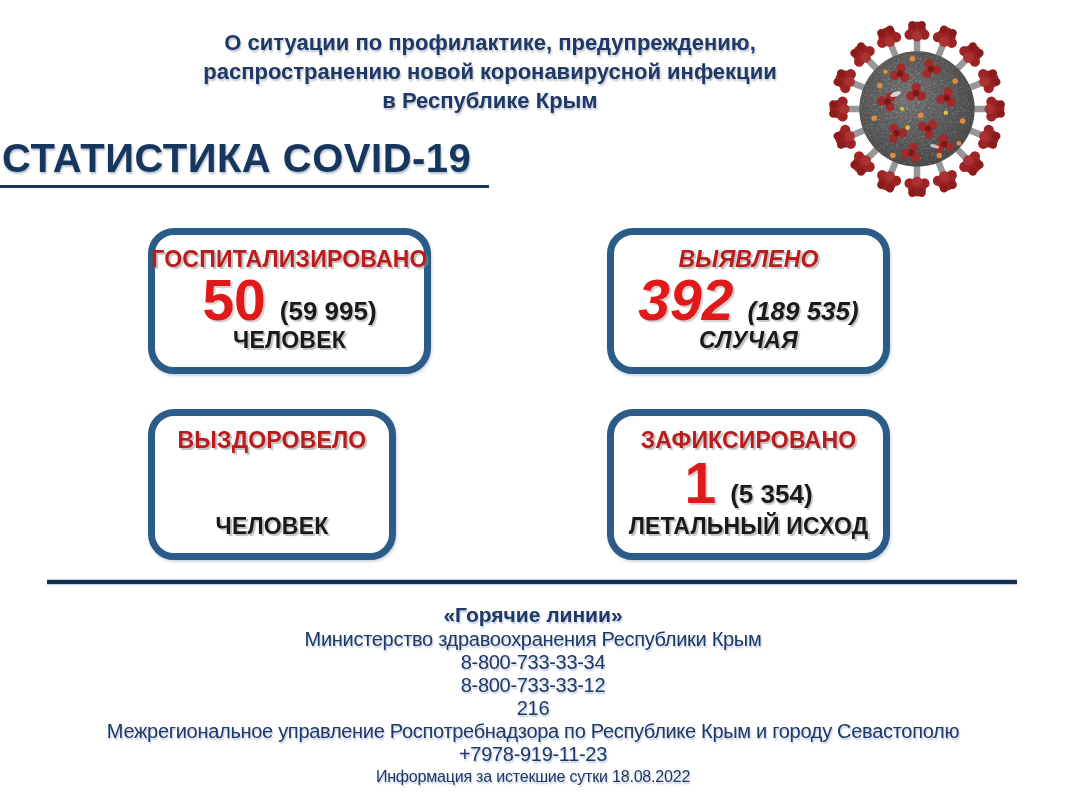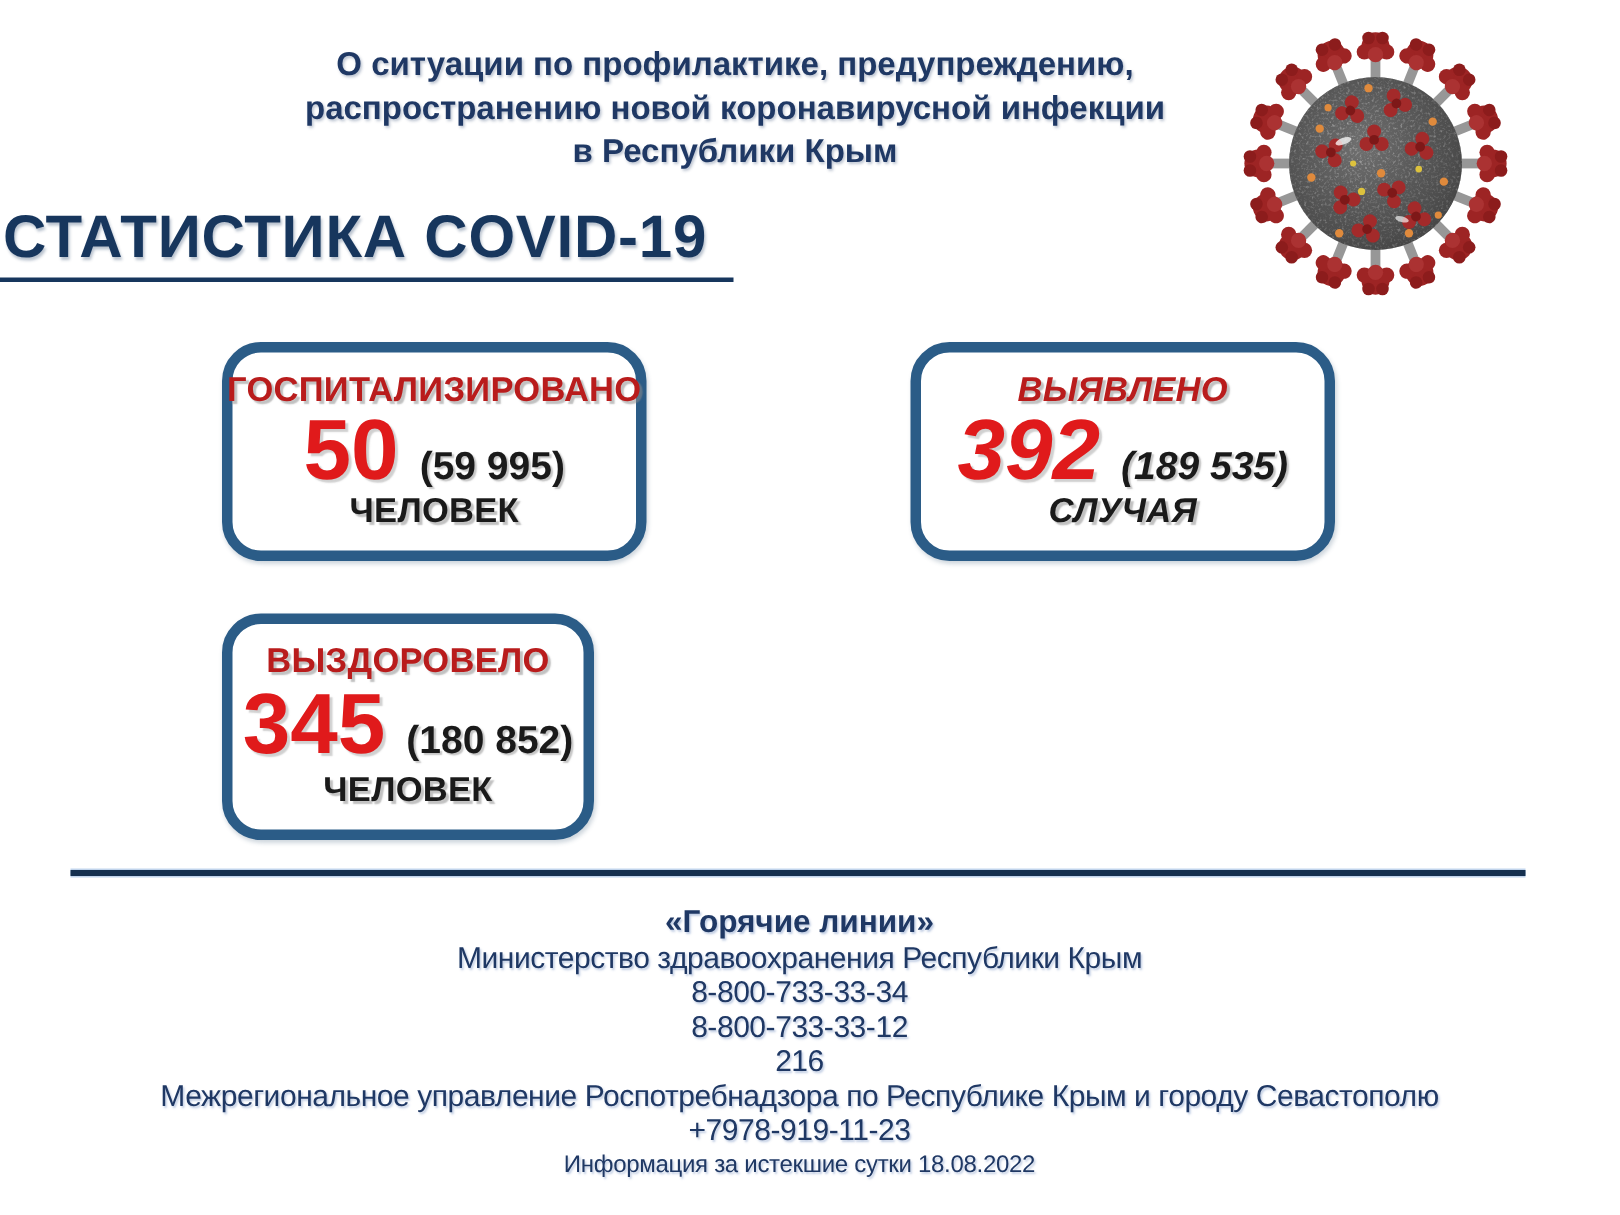--- a/index.html
+++ b/index.html
@@ -141,21 +141,21 @@
   }
 </style>
 </head>
 <body>
 
 <div class="page">
 
   <div class="header-block">
     <div>О ситуации по профилактике, предупреждению,</div>
     <div>распространению новой коронавирусной инфекции</div>
-    <div>в Республики Крым</div>
+    <div>в Республике Крым</div>
   </div>
 
   <div class="title-block">
     <span class="title-text">СТАТИСТИКА COVID-19</span>
   </div>
 
   <div class="virus">
     <svg viewBox="0 0 200 200" width="186" height="186" aria-hidden="true">
       <defs>
         <radialGradient id="bodyGrad" cx="42%" cy="40%" r="65%">
@@ -252,27 +252,31 @@
     <div class="stat-label">ВЫЯВЛЕНО</div>
     <div class="stat-row">
       <span class="stat-value">392</span>
       <span class="stat-total">(189 535)</span>
     </div>
     <div class="stat-unit">СЛУЧАЯ</div>
   </div>
 
   <div class="stat-box box3">
     <div class="stat-label">ВЫЗДОРОВЕЛО</div>
+    <div class="stat-unit">ЧЕЛОВЕК</div>
+  </div>
+
+  <div class="stat-box box4">
+    <div class="stat-label">ЗАФИКСИРОВАНО</div>
     <div class="stat-row">
-      <span class="stat-value">345</span>
-      <span class="stat-total">(180 852)</span>
+      <span class="stat-value">1</span>
+      <span class="stat-total">(5 354)</span>
     </div>
-    <div class="stat-unit">ЧЕЛОВЕК</div>
-  </div>
-
+    <div class="stat-unit">ЛЕТАЛЬНЫЙ ИСХОД</div>
+  </div>
 
   <div class="divider"></div>
 
   <div class="hotlines">
     <div class="hotline-heading">«Горячие линии»</div>
     <div class="hotline-line">Министерство здравоохранения Республики Крым</div>
     <div class="hotline-line">8-800-733-33-34</div>
     <div class="hotline-line">8-800-733-33-12</div>
     <div class="hotline-line">216</div>
     <div class="hotline-line">Межрегиональное управление Роспотребнадзора по Республике Крым и городу Севастополю</div>

